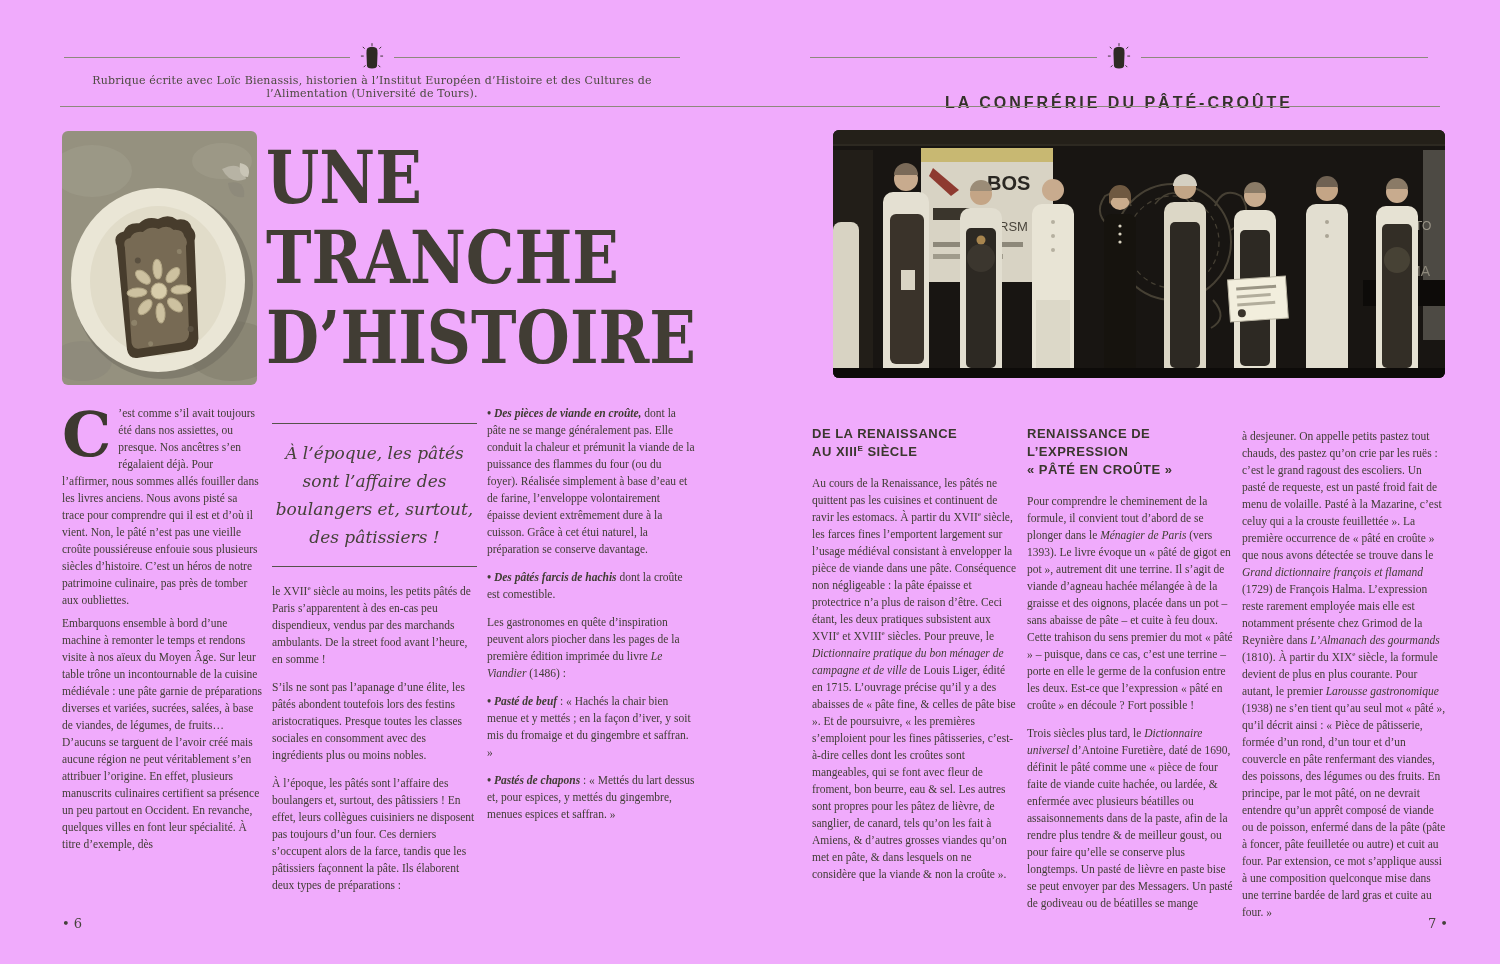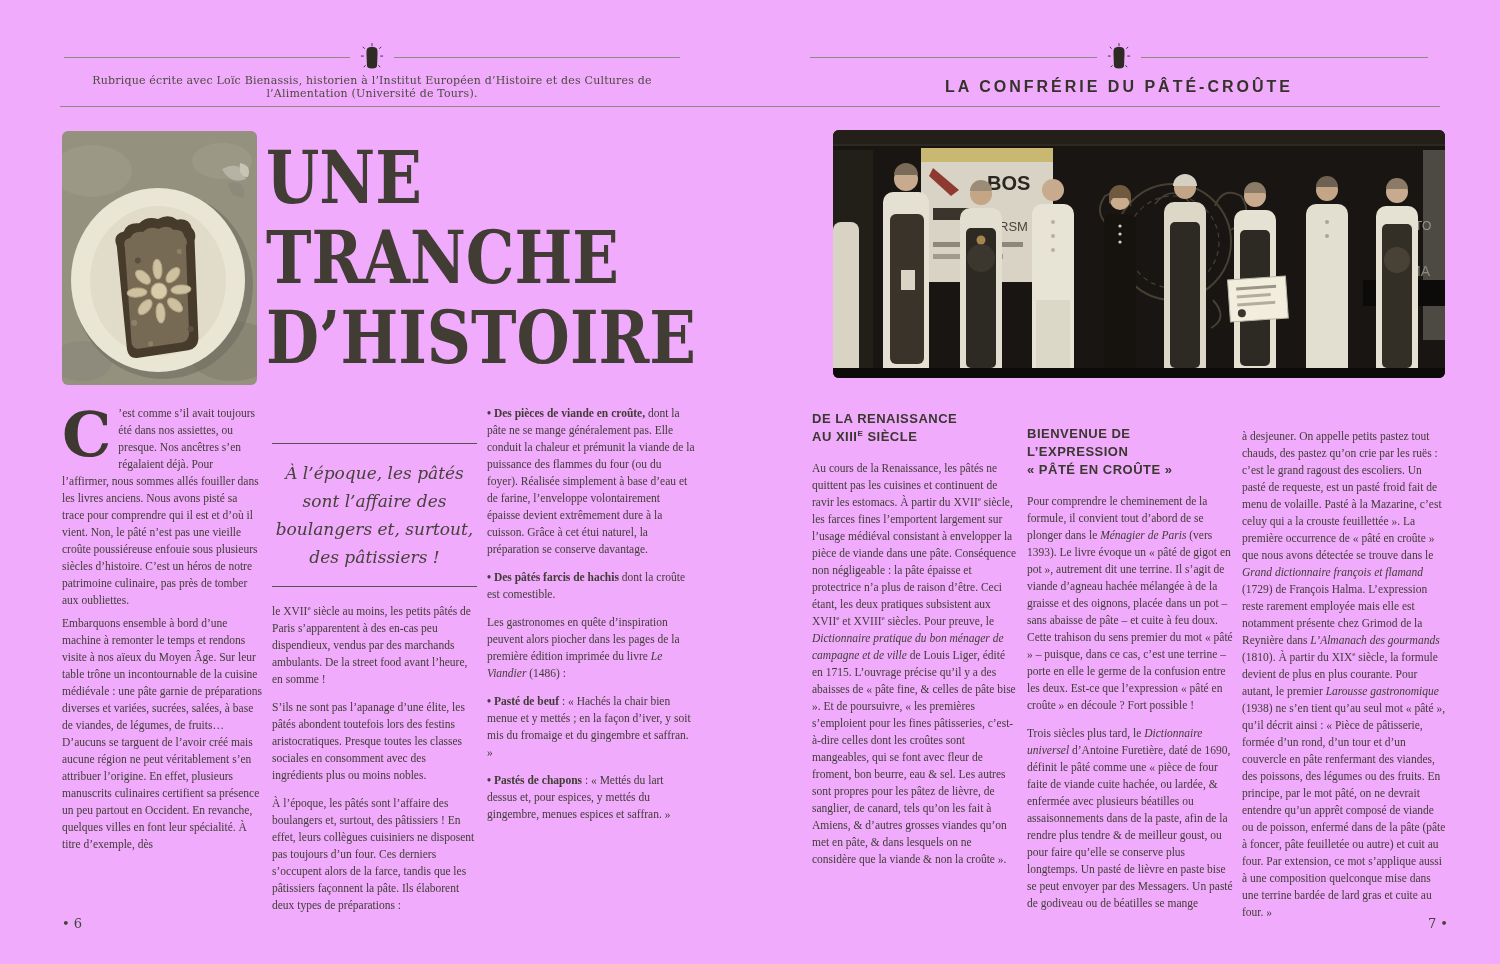--- a/index.html
+++ b/index.html
@@ -12,21 +12,21 @@
   .rule-flex { position:absolute; display:flex; align-items:center; gap:10px; height:30px; }
   .rule-flex .line { flex:1; height:1px; background:#8d8a7c; }
   .attribution { text-align:center; font-size:11px; color:#4c4a40; letter-spacing:.2px;
                  font-family:"DejaVu Serif",serif; }
   .big-header { text-align:center; font-family:"Liberation Sans",sans-serif; font-weight:700;
                 font-size:16px; letter-spacing:3px; color:#34322a; }
   .title-line { font-family:"DejaVu Serif",serif; font-weight:bold; font-size:72px;
                 line-height:80px; color:#413d34; transform:scaleX(.85); transform-origin:left top;
                 white-space:nowrap; }
   .bt { font-size:11.5px; line-height:17px; color:#403d34; }
-  .bt .b { font-weight:bold; }
+  .bt .b { font-weight:bold;font-style:italic; }
   .bt .i { font-style:italic;margin-top:29px; }
   .bt .s, .sh .s { vertical-align:super; font-size:.62em; line-height:0; }
   .sh { font-family:"Liberation Sans",sans-serif; font-weight:700; font-size:13px;
         line-height:18px; letter-spacing:.5px; color:#3a372e; }
   .mt { margin-top:11px; }
   .dropcap { float:left; font-family:"DejaVu Serif",serif; font-weight:bold; font-size:62px;
              line-height:52px; padding:4px 7px 0 0; color:#3d3930; }
   .divider { height:1px; background:#55534a; }
   .pull-quote { font-family:"DejaVu Serif",serif; font-style:italic; font-size:17px;
                 line-height:28px; text-align:center; color:#45423a; margin:15px 2px; }
@@ -65,21 +65,21 @@
           <line x1="23" y1="4" x2="21" y2="6"></line>
         <line x1="1" y1="14" x2="4" y2="14"></line>
           <line x1="25" y1="14" x2="22" y2="14"></line>
         <line x1="4" y1="26" x2="6" y2="24"></line>
           <line x1="22" y1="26" x2="20" y2="24"></line>
       </g>
       <path d="M7,11 Q6,4 13,4 Q20,4 19,11 L18.5,24 Q18.5,27.5 13,27.5 Q7.5,27.5 7.5,24 Z" fill="#2e2a24"></path>
     </svg>
     <div class="line"></div>
   </div>
-  <div class="abs big-header" style="left:810px; top:78px; width:618px;">LA CONFRÉRIE DU PÂTÉ-CROÛTE</div>
+  <div class="abs big-header" style="left:810px; top:94px; width:618px;">LA CONFRÉRIE DU PÂTÉ-CROÛTE</div>
 
   <div class="rule" style="left:60px; top:106px; width:1380px;"></div>
 
   <div class="abs photo" style="left:62px; top:131px; width:195px; height:254px;">
     <svg width="195" height="254" viewBox="0 0 195 254">
       <rect width="195" height="254" fill="#95917f"></rect>
       <ellipse cx="30" cy="40" rx="40" ry="26" fill="#a6a290" opacity=".4"></ellipse>
       <ellipse cx="170" cy="220" rx="45" ry="30" fill="#7d7968" opacity=".45"></ellipse>
       <ellipse cx="160" cy="30" rx="30" ry="18" fill="#aaa695" opacity=".35"></ellipse>
       <ellipse cx="20" cy="230" rx="30" ry="20" fill="#89857a" opacity=".5"></ellipse>
@@ -121,21 +121,21 @@
     <div class="title-line">D’HISTOIRE</div>
   </div>
 
   <div class="abs" style="left:62px; top:405px; width:200px;">
     <div class="bt">
       <span class="dropcap">C</span><span>’est comme s’il avait toujours été dans nos assiettes, ou presque. Nos ancêtres s’en régalaient déjà. Pour l’affirmer, nous sommes allés fouiller dans les livres anciens. Nous avons pisté sa trace pour comprendre qui il est et d’où il vient. Non, le pâté n’est pas une vieille croûte poussiéreuse enfouie sous plusieurs siècles d’histoire. C’est un héros de notre patrimoine culinaire, pas près de tomber aux oubliettes.</span>
     </div>
     <div class="bt" style="margin-top:6px;">Embarquons ensemble à bord d’une machine à remonter le temps et rendons visite à nos aïeux du Moyen Âge. Sur leur table trône un incontournable de la cuisine médiévale : une pâte garnie de préparations diverses et variées, sucrées, salées, à base de viandes, de légumes, de fruits… D’aucuns se targuent de l’avoir créé mais aucune région ne peut véritablement s’en attribuer l’origine. En effet, plusieurs manuscrits culinaires certifient sa présence un peu partout en Occident. En revanche, quelques villes en font leur spécialité. À titre d’exemple, dès</div>
   </div>
 
-  <div class="abs" style="left:272px; top:423px; width:205px;margin-top:20px;">
+  <div class="abs" style="left:272px; top:423px; width:205px;">
     <div class="divider"></div>
     <div class="pull-quote">À l’époque, les pâtés sont l’affaire des boulangers et, surtout, des pâtissiers !</div>
     <div class="divider"></div>
     <div class="bt" style="margin-top:16px;"><span>le XVII</span><span class="s">e</span><span> siècle au moins, les petits pâtés de Paris s’apparentent à des en-cas peu dispendieux, vendus par des marchands ambulants. De la street food avant l’heure, en somme !</span></div>
     <div class="bt mt">S’ils ne sont pas l’apanage d’une élite, les pâtés abondent toutefois lors des festins aristocratiques. Presque toutes les classes sociales en consomment avec des ingrédients plus ou moins nobles.</div>
     <div class="bt mt">À l’époque, les pâtés sont l’affaire des boulangers et, surtout, des pâtissiers ! En effet, leurs collègues cuisiniers ne disposent pas toujours d’un four. Ces derniers s’occupent alors de la farce, tandis que les pâtissiers façonnent la pâte. Ils élaborent deux types de préparations :</div>
   </div>
 
   <div class="abs" style="left:487px; top:405px; width:208px;">
     <div class="bt"><span class="b">• Des pièces de viande en croûte,</span><span> dont la pâte ne se mange généralement pas. Elle conduit la chaleur et prémunit la viande de la puissance des flammes du four (ou du foyer). Réalisée simplement à base d’eau et de farine, l’enveloppe volontairement épaisse devient extrêmement dure à la cuisson. Grâce à cet étui naturel, la préparation se conserve davantage.</span></div>
@@ -250,31 +250,31 @@
         <rect x="543" y="76" width="42" height="172" rx="10" fill="#e6e2d3"></rect>
         <circle cx="564" cy="62" r="11" fill="#c8ab8e"></circle>
         <path d="M553,59 a11 11 0 0 1 22,0 Z" fill="#8a7a66"></path>
         <rect x="549" y="94" width="30" height="144" rx="5" fill="#332e26"></rect>
         <circle cx="564" cy="130" r="13" fill="#55503f" opacity=".6"></circle>
       </g>
       <rect y="238" width="612" height="10" fill="#0d0b09"></rect>
     </svg>
   </div>
 
-  <div class="abs" style="left:812px; top:410px; width:206px;">
+  <div class="abs" style="left:812px; top:425px; width:206px;">
     <div class="sh">
       <div>DE LA RENAISSANCE</div>
       <div><span>AU XIII</span><span class="s">E</span><span> SIÈCLE</span></div>
     </div>
     <div class="bt" style="margin-top:14px;"><span>Au cours de la Renaissance, les pâtés ne quittent pas les cuisines et continuent de ravir les estomacs. À partir du XVII</span><span class="s">e</span><span> siècle, les farces fines l’emportent largement sur l’usage médiéval consistant à envelopper la pièce de viande dans une pâte. Conséquence non négligeable : la pâte épaisse et protectrice n’a plus de raison d’être. Ceci étant, les deux pratiques subsistent aux XVII</span><span class="s">e</span><span> et XVIII</span><span class="s">e</span><span> siècles. Pour preuve, le </span><span class="i">Dictionnaire pratique du bon ménager de campagne et de ville</span><span> de Louis Liger, édité en 1715. L’ouvrage précise qu’il y a des abaisses de « pâte fine, &amp; celles de pâte bise ». Et de poursuivre, « les premières s’emploient pour les fines pâtisseries, c’est-à-dire celles dont les croûtes sont mangeables, qui se font avec fleur de froment, bon beurre, eau &amp; sel. Les autres sont propres pour les pâtez de lièvre, de sanglier, de canard, tels qu’on les fait à Amiens, &amp; d’autres grosses viandes qu’on met en pâte, &amp; dans lesquels on ne considère que la viande &amp; non la croûte ».</span></div>
   </div>
 
   <div class="abs" style="left:1027px; top:425px; width:206px;">
     <div class="sh">
-      <div>BIENVENUE DE L’EXPRESSION</div>
+      <div>RENAISSANCE DE L’EXPRESSION</div>
       <div>« PÂTÉ EN CROÛTE »</div>
     </div>
     <div class="bt" style="margin-top:14px;"><span>Pour comprendre le cheminement de la formule, il convient tout d’abord de se plonger dans le </span><span class="i">Ménagier de Paris</span><span> (vers 1393). Le livre évoque un « pâté de gigot en pot », autrement dit une terrine. Il s’agit de viande d’agneau hachée mélangée à de la graisse et des oignons, placée dans un pot – sans abaisse de pâte – et cuite à feu doux. Cette trahison du sens premier du mot « pâté » – puisque, dans ce cas, c’est une terrine – porte en elle le germe de la confusion entre les deux. Est-ce que l’expression « pâté en croûte » en découle ? Fort possible !</span></div>
     <div class="bt mt"><span>Trois siècles plus tard, le </span><span class="i">Dictionnaire universel</span><span> d’Antoine Furetière, daté de 1690, définit le pâté comme une « pièce de four faite de viande cuite hachée, ou lardée, &amp; enfermée avec plusieurs béatilles ou assaisonnements dans de la paste, afin de la rendre plus tendre &amp; de meilleur goust, ou pour faire qu’elle se conserve plus longtemps. Un pasté de lièvre en paste bise se peut envoyer par des Messagers. Un pasté de godiveau ou de béatilles se mange</span></div>
   </div>
 
   <div class="abs" style="left:1242px; top:428px; width:206px;">
     <div class="bt"><span>à desjeuner. On appelle petits pastez tout chauds, des pastez qu’on crie par les ruës : c’est le grand ragoust des escoliers. Un pasté de requeste, est un pasté froid fait de menu de volaille. Pasté à la Mazarine, c’est celuy qui a la crouste feuillettée ». La première occurrence de « pâté en croûte » que nous avons détectée se trouve dans le </span><span class="i">Grand dictionnaire françois et flamand</span><span> (1729) de François Halma. L’expression reste rarement employée mais elle est notamment présente chez Grimod de la Reynière dans </span><span class="i">L’Almanach des gourmands</span><span> (1810). À partir du XIX</span><span class="s">e</span><span> siècle, la formule devient de plus en plus courante. Pour autant, le premier </span><span class="i">Larousse gastronomique</span><span> (1938) ne s’en tient qu’au seul mot « pâté », qu’il décrit ainsi : « Pièce de pâtisserie, formée d’un rond, d’un tour et d’un couvercle en pâte renfermant des viandes, des poissons, des légumes ou des fruits. En principe, par le mot pâté, on ne devrait entendre qu’un apprêt composé de viande ou de poisson, enfermé dans de la pâte (pâte à foncer, pâte feuilletée ou autre) et cuit au four. Par extension, ce mot s’applique aussi à une composition quelconque mise dans une terrine bardée de lard gras et cuite au four. »</span></div>
   </div>
 

